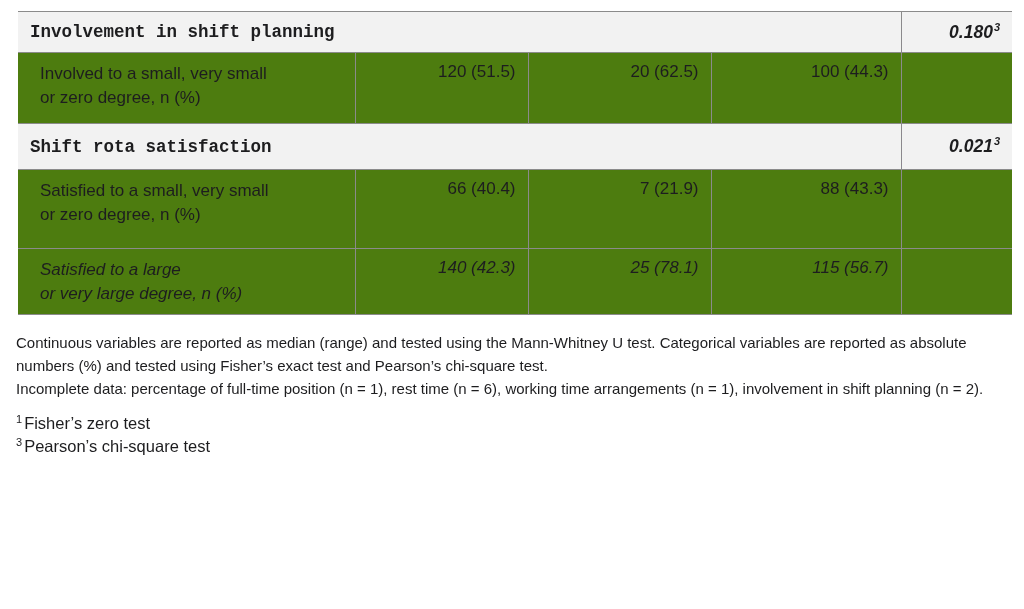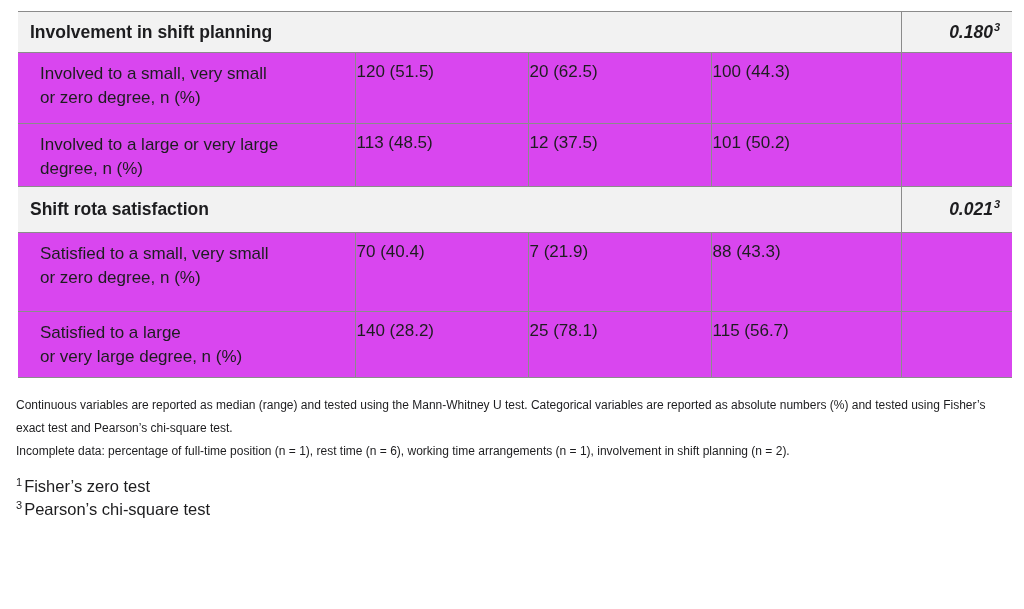--- a/index.html
+++ b/index.html
@@ -34,53 +34,53 @@
   tr.section-row td{
     background:var(--section-header-bg);
     border-top:1px solid var(--table-border);
     border-bottom:1px solid var(--table-border);
     font-weight:bold;
     font-size:17.5px;
     vertical-align:middle;
   }
   tr.section-row-1{height:41px;}
   tr.section-row-2{height:46px;}
-  .section-title{padding-left:12px;border-right:1px solid var(--table-border);}
+  .section-title{padding-left:12px;border-right:1px solid var(--table-border);font-family:Liberation Mono, monospace;}
   .section-p{text-align:right;padding-right:12px;font-style:italic;}
 
   tr.data-row td{
     vertical-align:top;
     padding-top:9px;
     border-bottom:1px solid var(--table-border);
-    background:#d946ef;
+    background:#4d7c0f;
   }
   tr.row-a{height:71px;}
   tr.row-b{height:63px;}
   tr.row-c{height:79px;}
-  tr.row-d{height:66px;}
+  tr.row-d{height:66px;font-style:italic;}
   .cell-label{
     padding-left:22px;
     white-space:pre-line;
     line-height:24px;
     border-right:1px solid var(--table-border);
   }
   .cell-val{
-    text-align:left;
+    text-align:right;
     padding-right:12px;
     border-right:1px solid var(--table-border);
   }
   .cell-p-empty{}
 
   sup{font-size:11px;line-height:0;}
   .section-p sup{margin-left:1px;}
 
   .note{
     margin:0 0 0 16px;
     max-width:1000px;
-    font-size:12px;
+    font-size:15px;
     line-height:23px;
   }
   .note-1{margin-top:16px;}
   .note-2{}
 
   .footnotes{
     margin:12px 0 0 16px;
     font-size:16.5px;
     line-height:23px;
   }
@@ -108,47 +108,39 @@
 
     <tr class="data-row row-a">
       <td class="cell-label">Involved to a small, very small
 or zero degree, n (%)</td>
       <td class="cell-val">120 (51.5)</td>
       <td class="cell-val">20 (62.5)</td>
       <td class="cell-val">100 (44.3)</td>
       <td class="cell-p-empty"></td>
     </tr>
 
-    <tr class="data-row row-b">
-      <td class="cell-label">Involved to a large or very large
-degree, n (%)</td>
-      <td class="cell-val">113 (48.5)</td>
-      <td class="cell-val">12 (37.5)</td>
-      <td class="cell-val">101 (50.2)</td>
-      <td class="cell-p-empty"></td>
-    </tr>
 
     <tr class="section-row section-row-2">
       <td class="section-title" colspan="4">Shift rota satisfaction</td>
       <td class="section-p"><span>0.021</span><sup>3</sup></td>
     </tr>
 
     <tr class="data-row row-c">
       <td class="cell-label">Satisfied to a small, very small
 or zero degree, n (%)</td>
-      <td class="cell-val">70 (40.4)</td>
+      <td class="cell-val">66 (40.4)</td>
       <td class="cell-val">7 (21.9)</td>
       <td class="cell-val">88 (43.3)</td>
       <td class="cell-p-empty"></td>
     </tr>
 
     <tr class="data-row row-d">
       <td class="cell-label">Satisfied to a large
 or very large degree, n (%)</td>
-      <td class="cell-val">140 (28.2)</td>
+      <td class="cell-val">140 (42.3)</td>
       <td class="cell-val">25 (78.1)</td>
       <td class="cell-val">115 (56.7)</td>
       <td class="cell-p-empty"></td>
     </tr>
   </tbody>
     </table>
 
   <p class="note note-1">Continuous variables are reported as median (range) and tested using the Mann-Whitney U test. Categorical variables are reported as absolute numbers (%) and tested using Fisher’s exact test and Pearson’s chi-square test.</p>
   <p class="note note-2">Incomplete data: percentage of full-time position (n = 1), rest time (n = 6), working time arrangements (n = 1), involvement in shift planning (n = 2).</p>
 

